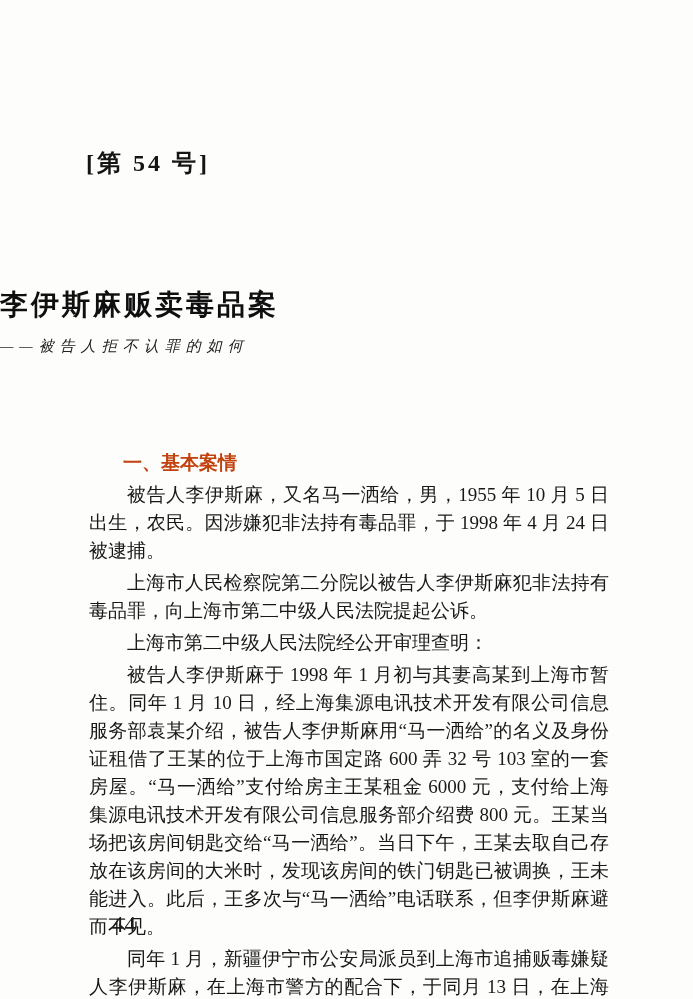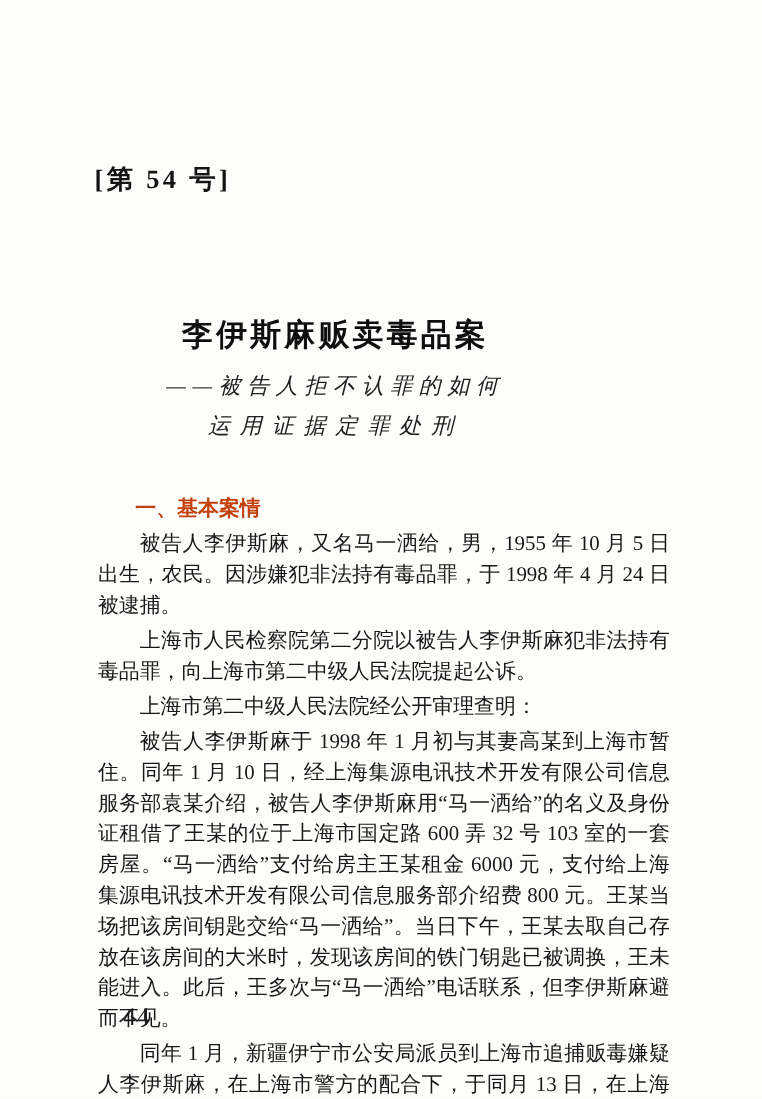--- a/index.html
+++ b/index.html
@@ -24,32 +24,32 @@
     font-size: 24px;
     font-weight: 700;
     letter-spacing: 3px;
     color: #141414;
   }
   .title-block {
     position: absolute;
     left: 0;
     top: 286px;
     width: 610px;
-    text-align: center;
+    text-align: left;
   }
   .doc-title {
     font-size: 28px;
     font-weight: 800;
     letter-spacing: 3px;
     color: #0f0f0f;
     margin: 0;
   }
   .doc-subtitle {
     margin: 0;
-    font-size: 20px;
+    font-size: 15px;
     font-style: italic;
     font-weight: 500;
     letter-spacing: 6px;
     color: #202020;
   }
   .doc-subtitle.line1 { margin-top: 13px; }
   .doc-subtitle.line2 { margin-top: 10px; letter-spacing: 9px; }
   .content {
     position: absolute;
     left: 85px;
@@ -85,21 +85,20 @@
 </head>
 <body>
 
 <div class="page">
 
   <div class="case-number">[第 54 号]</div>
 
   <div class="title-block">
     <h1 class="doc-title">李伊斯麻贩卖毒品案</h1>
     <p class="doc-subtitle line1">——被告人拒不认罪的如何</p>
-    <p class="doc-subtitle line2">运用证据定罪处刑</p>
   </div>
 
   <div class="content">
     <h2 class="section-heading">一、基本案情</h2>
     <p class="para">被告人李伊斯麻，又名马一洒给，男，1955 年 10 月 5 日出生，农民。因涉嫌犯非法持有毒品罪，于 1998 年 4 月 24 日被逮捕。</p>
     <p class="para">上海市人民检察院第二分院以被告人李伊斯麻犯非法持有毒品罪，向上海市第二中级人民法院提起公诉。</p>
     <p class="para">上海市第二中级人民法院经公开审理查明：</p>
     <p class="para">被告人李伊斯麻于 1998 年 1 月初与其妻高某到上海市暂住。同年 1 月 10 日，经上海集源电讯技术开发有限公司信息服务部袁某介绍，被告人李伊斯麻用“马一洒给”的名义及身份证租借了王某的位于上海市国定路 600 弄 32 号 103 室的一套房屋。“马一洒给”支付给房主王某租金 6000 元，支付给上海集源电讯技术开发有限公司信息服务部介绍费 800 元。王某当场把该房间钥匙交给“马一洒给”。当日下午，王某去取自己存放在该房间的大米时，发现该房间的铁门钥匙已被调换，王未能进入。此后，王多次与“马一洒给”电话联系，但李伊斯麻避而不见。</p>
     <p class="para">同年 1 月，新疆伊宁市公安局派员到上海市追捕贩毒嫌疑人李伊斯麻，在上海市警方的配合下，于同月 13 日，在上海市长阳饭</p>
   </div>

